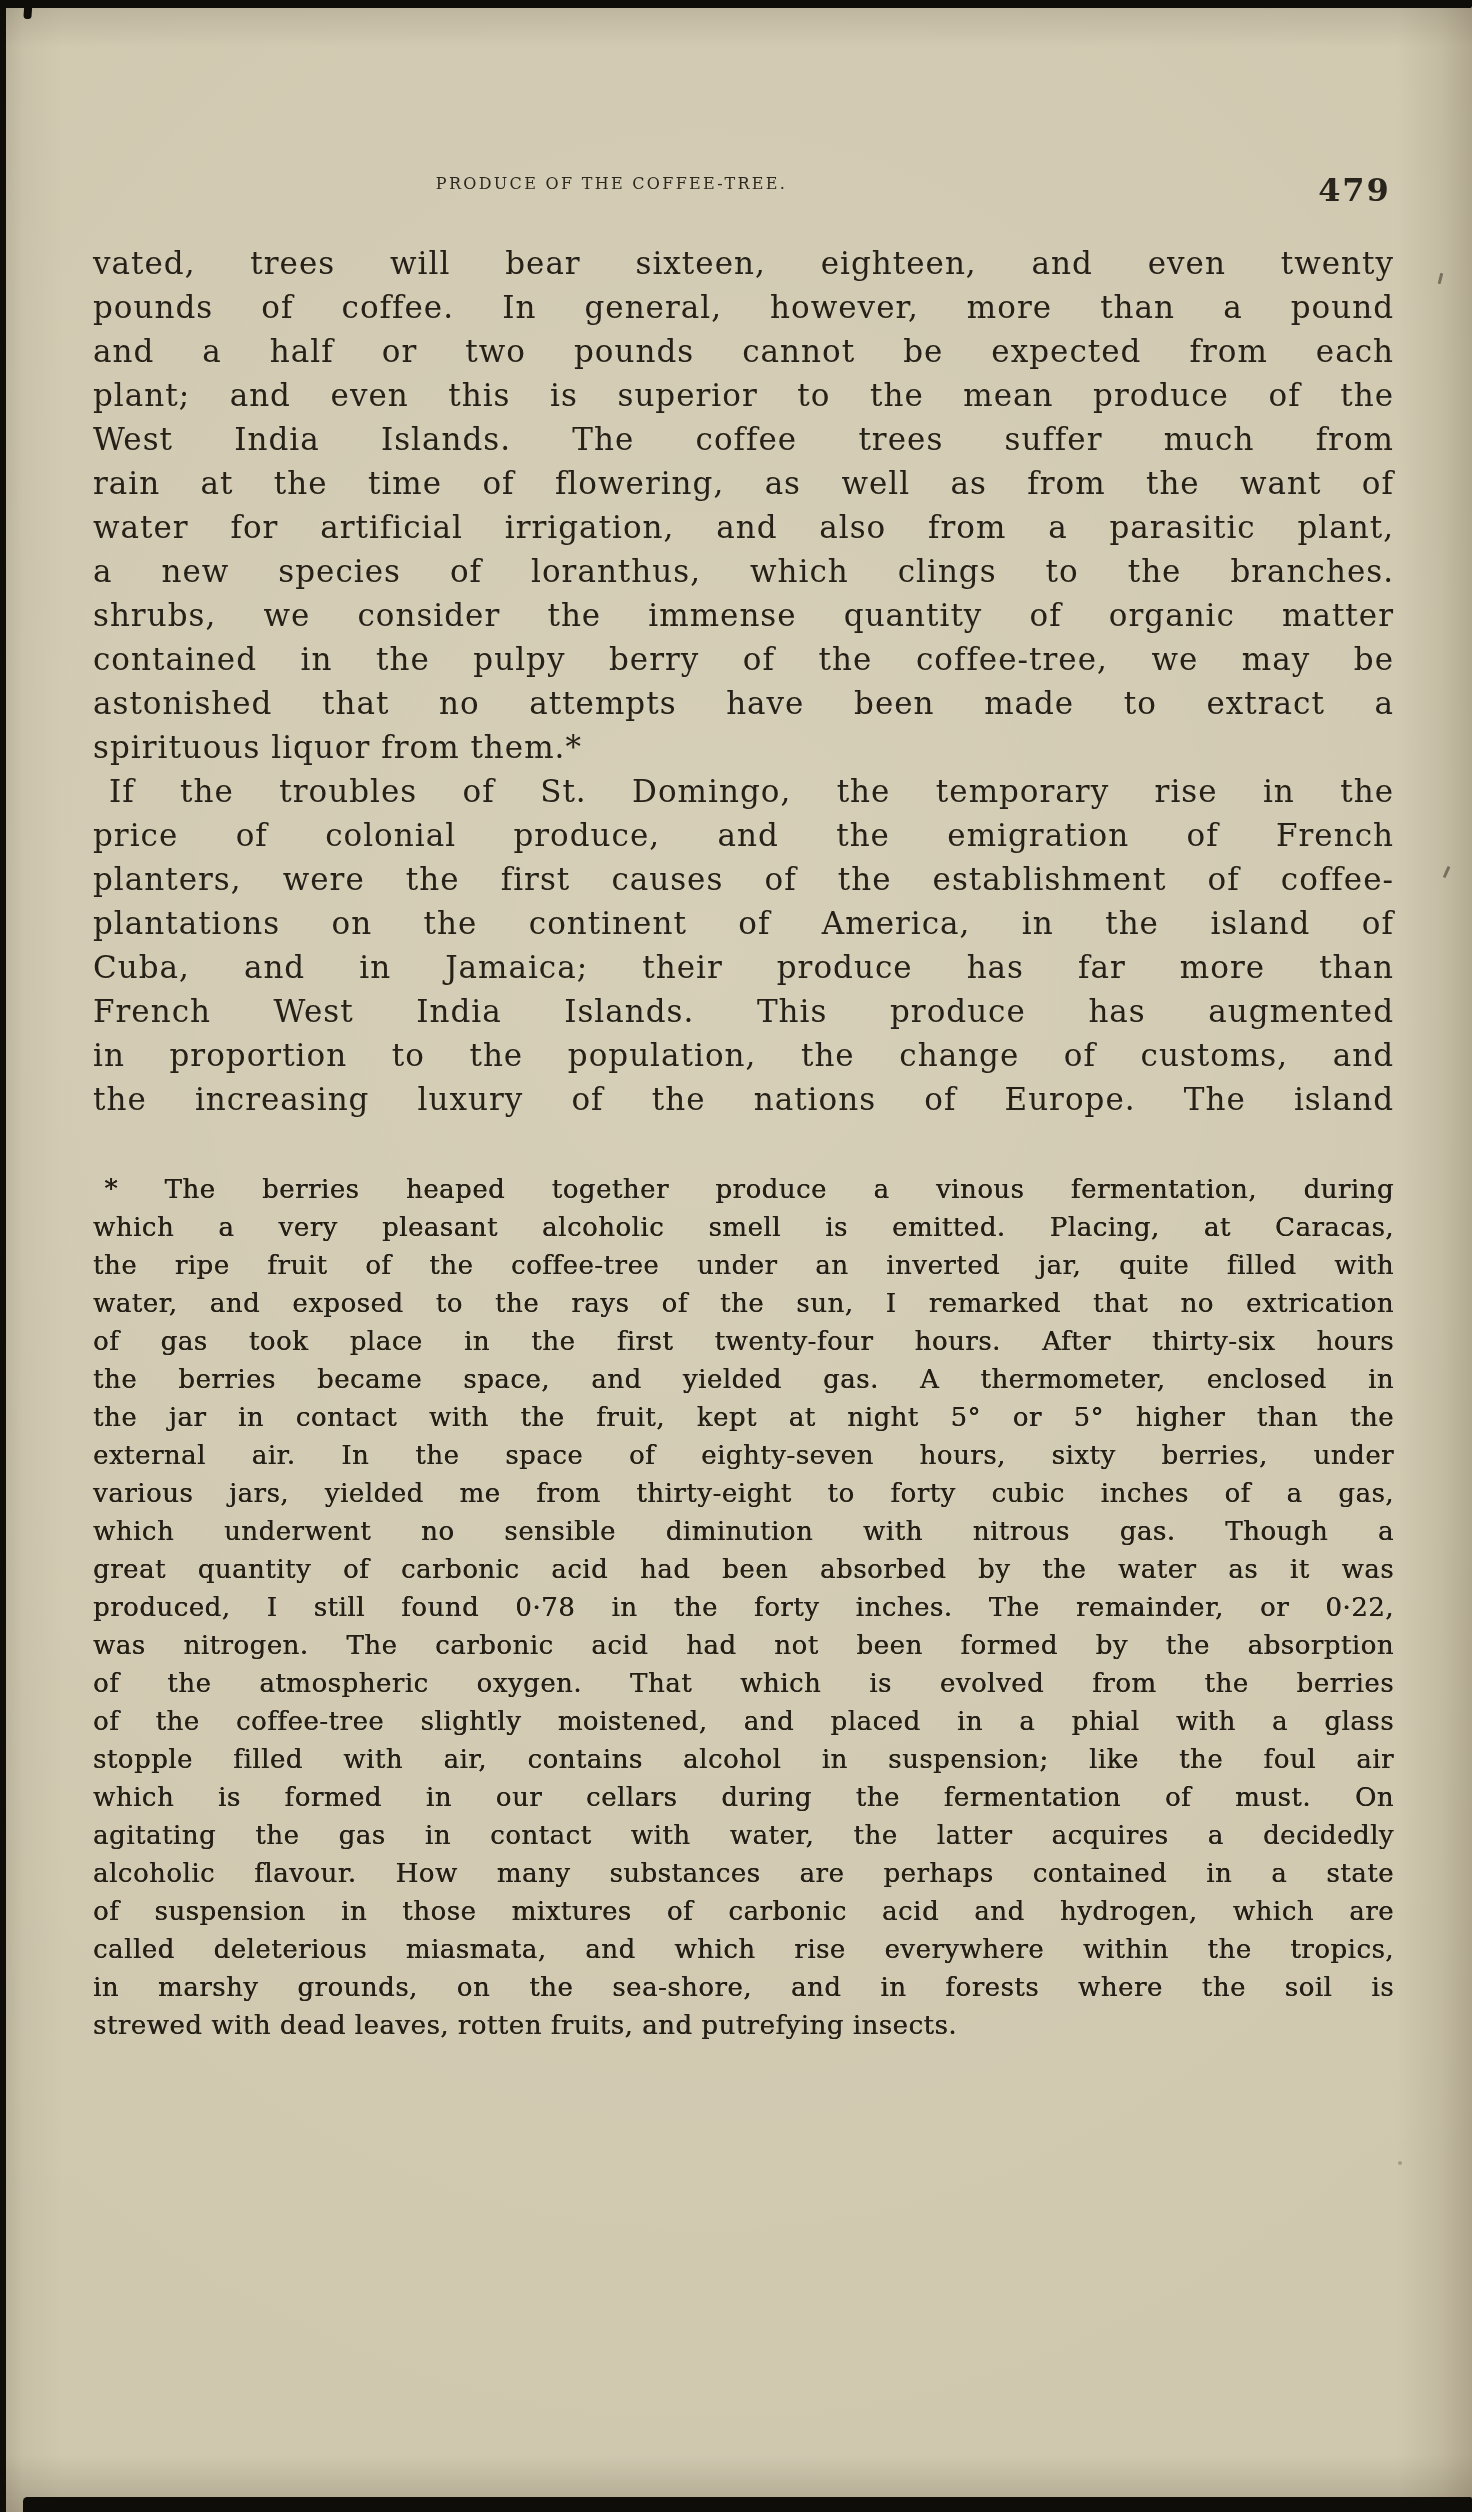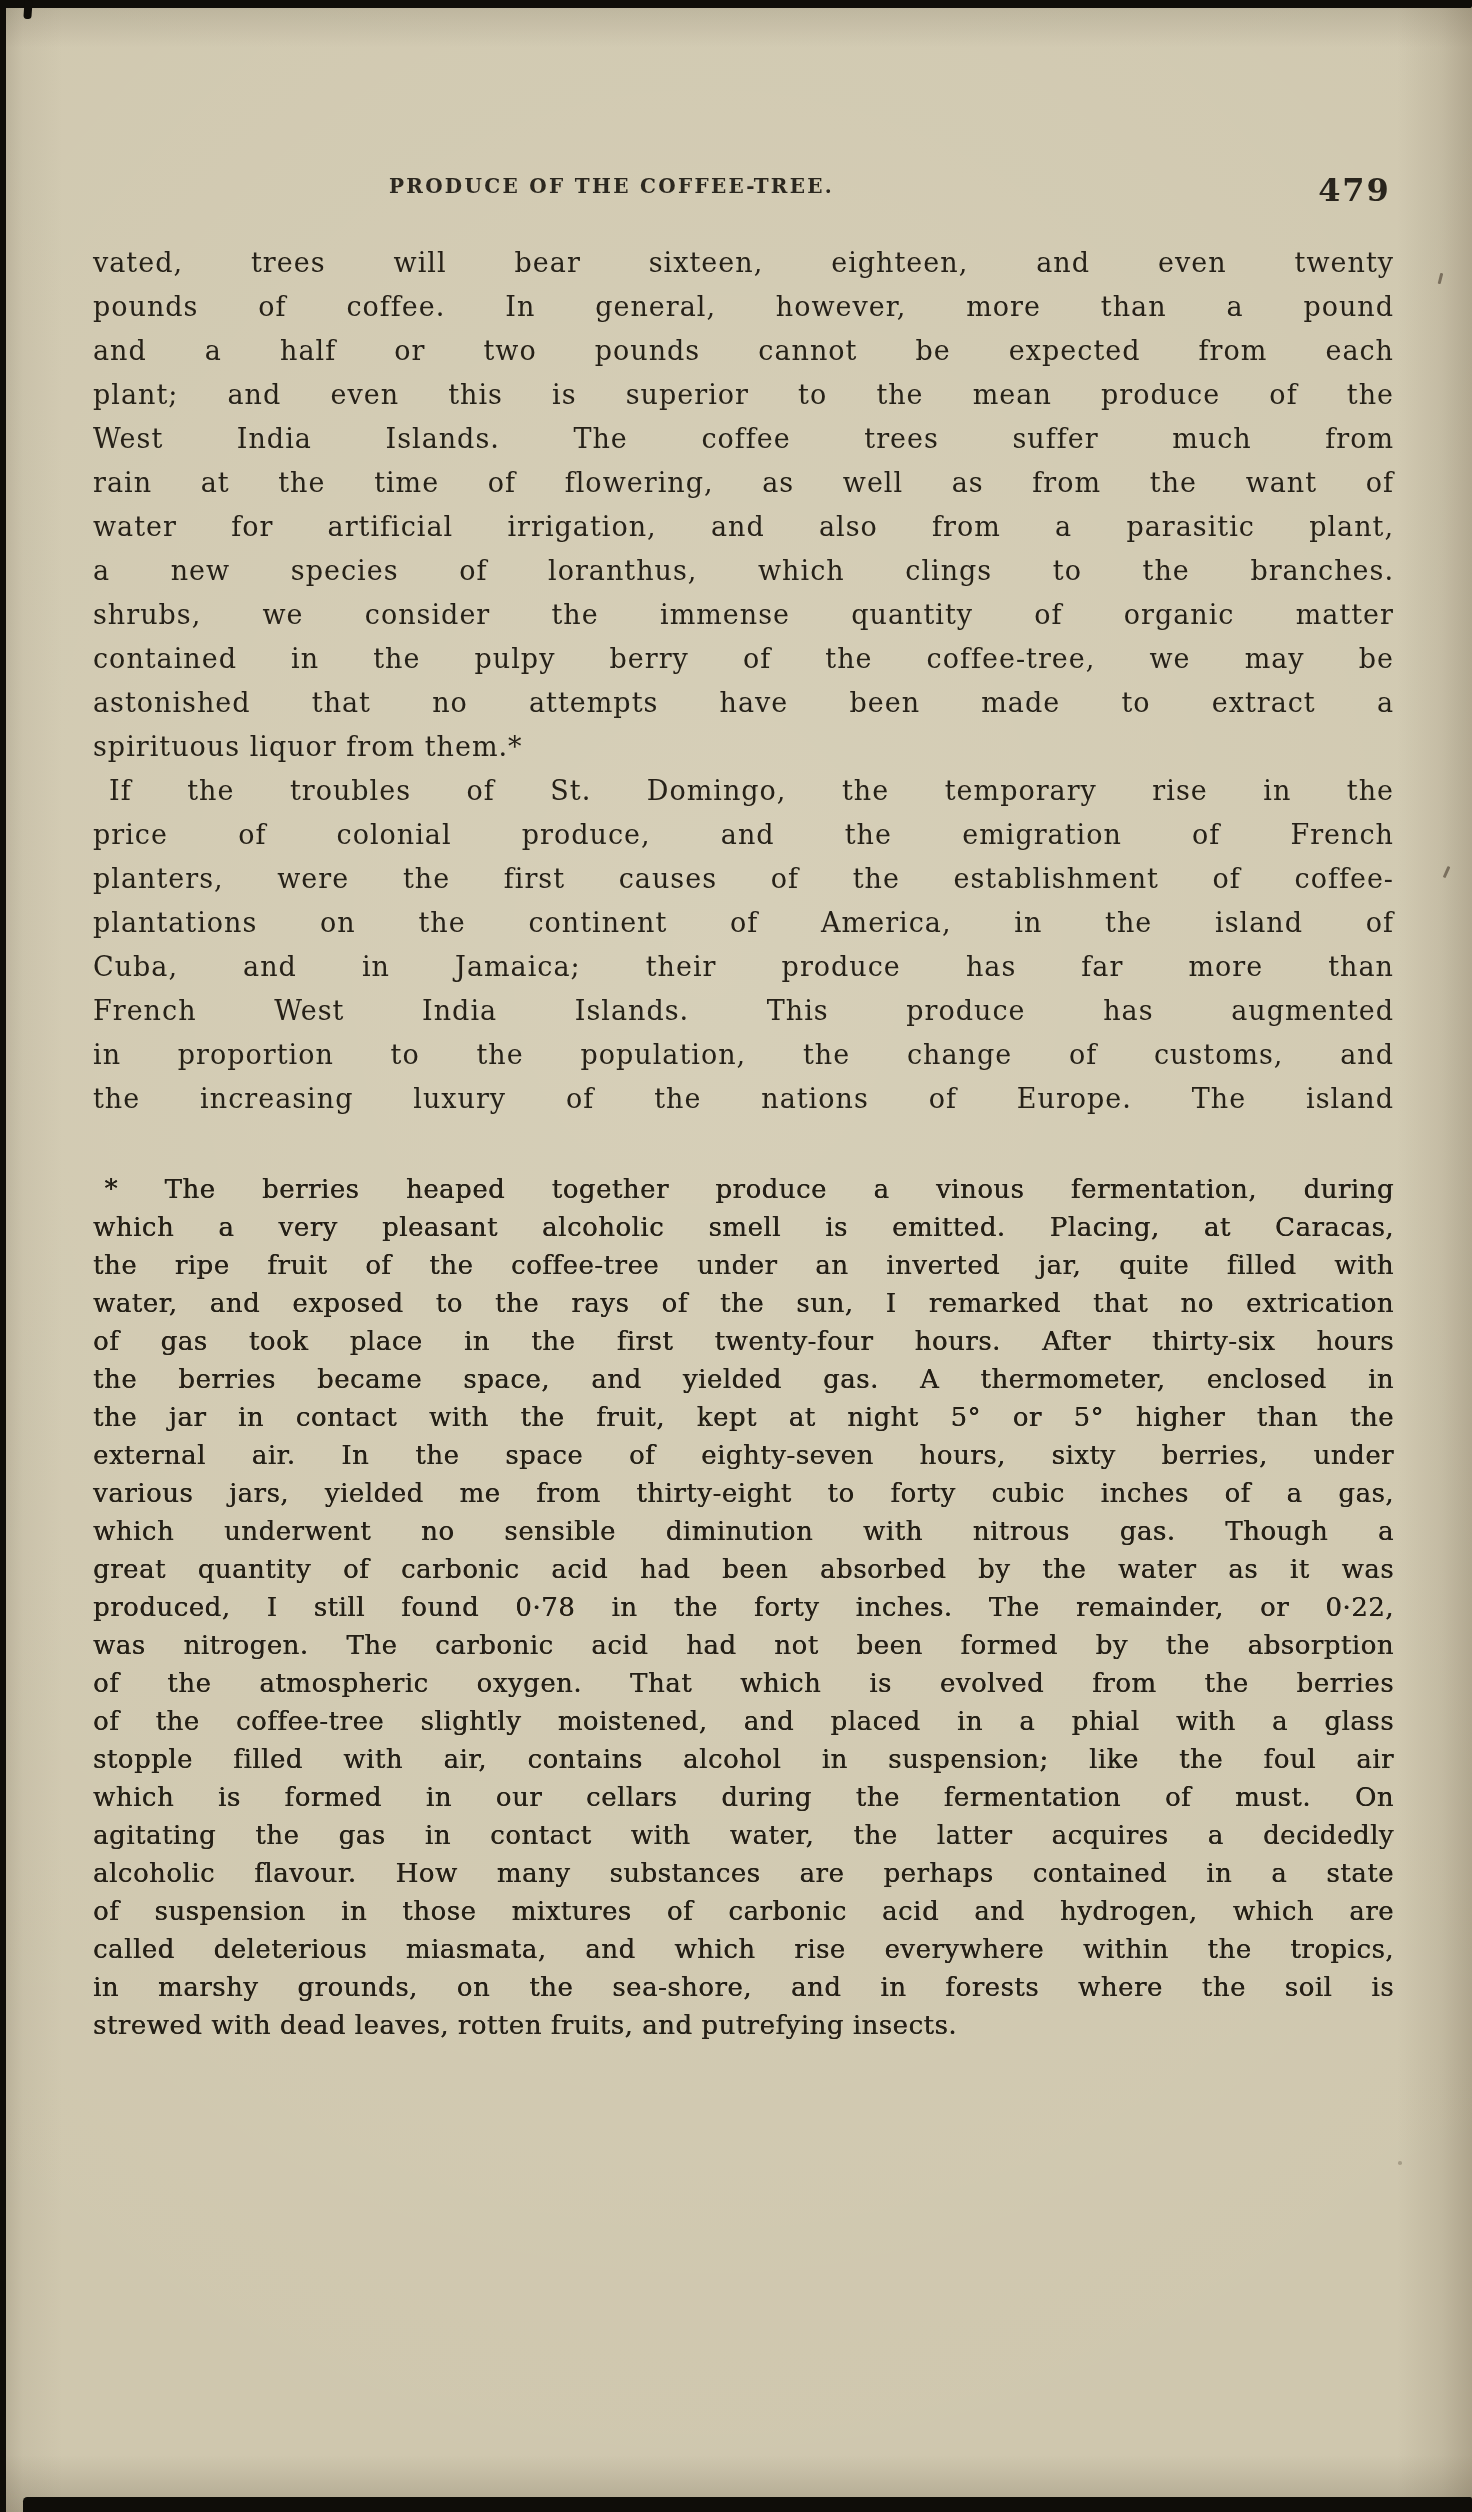--- a/index.html
+++ b/index.html
@@ -35,38 +35,38 @@
 
   .content { position: absolute; left: 93px; right: 78px; top: 174px; }
 
   .running-header {
     position: relative;
     height: 35px;
     text-align: center;
     padding-right: 264px; 
   }
   .running-title {
-    font-size: 20px;
-    font-weight: bold;
+    font-size: 16px;
+    font-weight: normal;
     letter-spacing: 2.3px;
     color: #2c2820;
   }
   .page-number {
     position: absolute;
     right: 3.5px;
     top: -3.5px;
     font-size: 32px;
     font-weight: bold;
     letter-spacing: 1.8px;
     color: #29251d;
   }
 
   .main-text {
     margin-top: 32px;
-    font-size: 27px;
+    font-size: 31px;
     letter-spacing: 1px;
   }
   .main-text .line {
     line-height: 44px;
     text-align: justify;
     text-align-last: justify;
     white-space: normal;
   }
   .para-continued .line:last-child { text-align-last: left; }  
   .para-new .line:first-child { text-indent: 16px; }           

